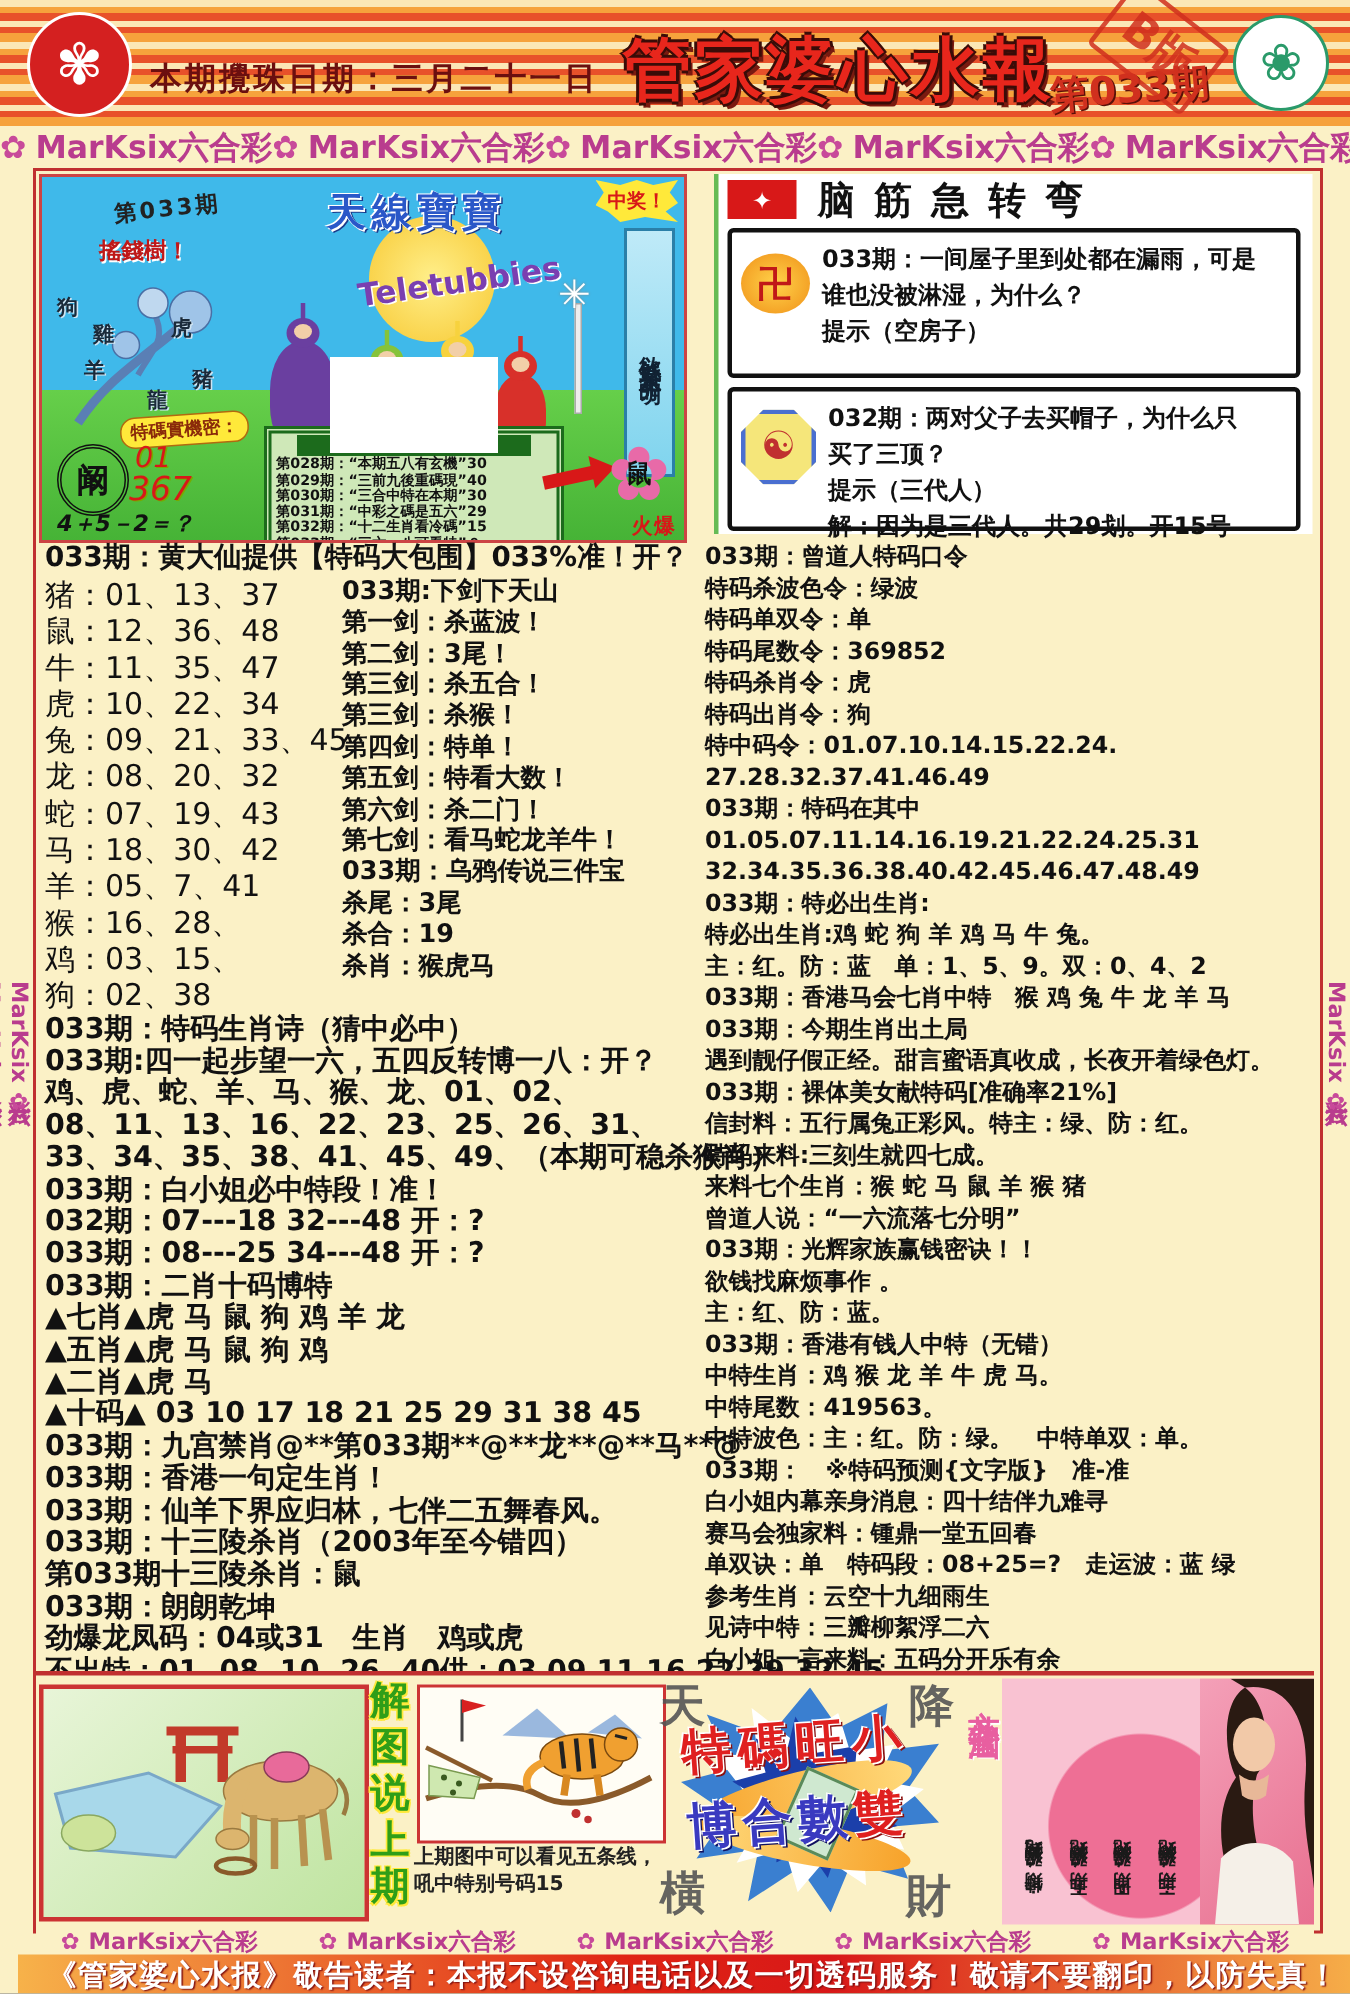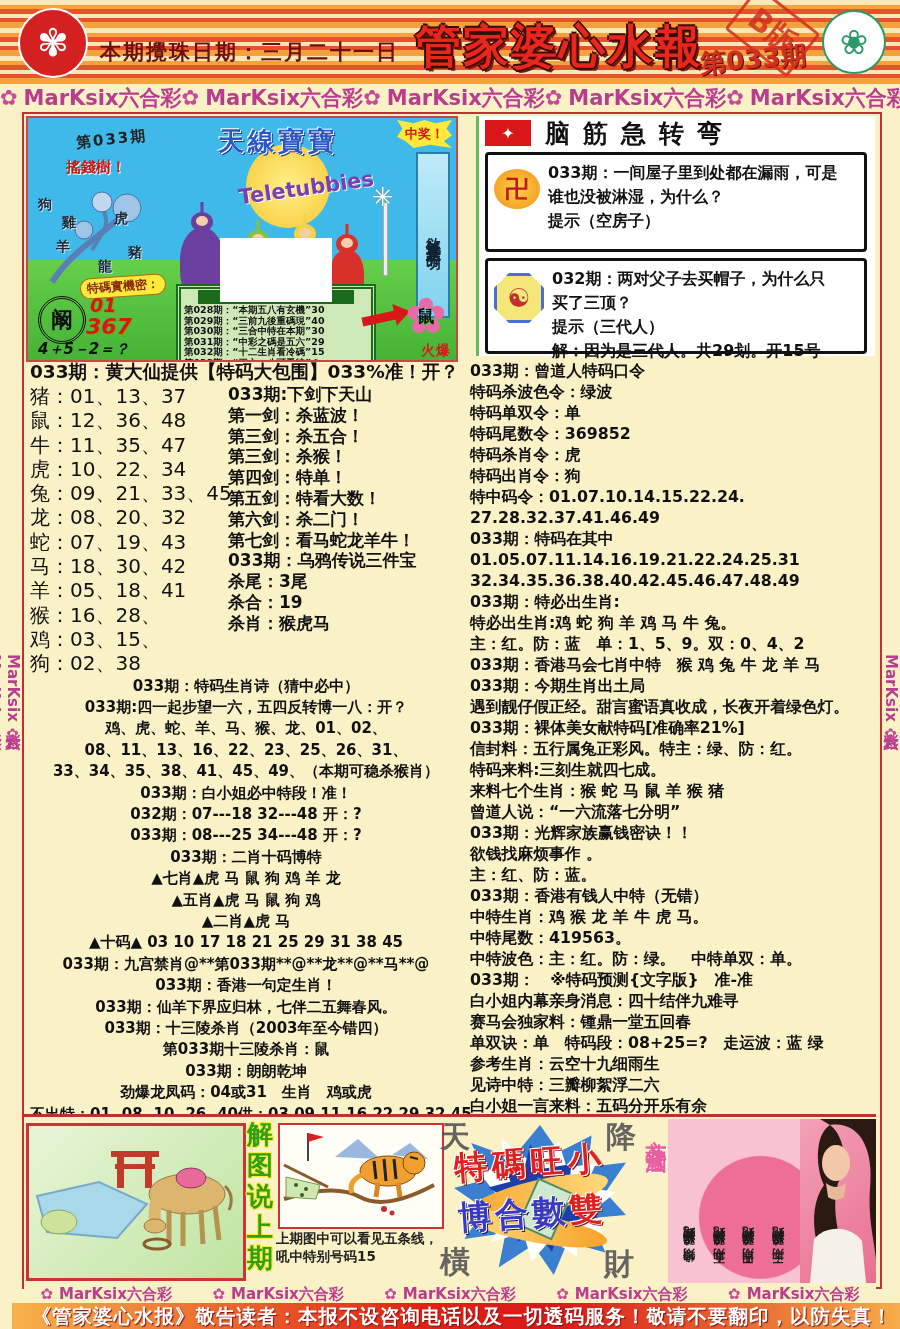--- a/index.html
+++ b/index.html
@@ -57,21 +57,21 @@
   .tchar:nth-of-type(5){left:70px;top:140px;} .tchar:nth-of-type(6){left:100px;top:126px;}
   .censor{left:192px;top:120px;width:112px;height:64px;background:#fff;z-index:5;}
   .tub{position:absolute;border-radius:45% 45% 40% 40%;z-index:3;}
   .tub .hd{position:absolute;left:50%;top:-16px;transform:translateX(-50%);width:22px;height:20px;border-radius:50%;background:inherit;}
   .tub .fc{position:absolute;left:50%;top:-12px;transform:translateX(-50%);width:12px;height:10px;border-radius:50%;background:#f2cfa8;z-index:2;}
   .tub .an{position:absolute;left:50%;top:-26px;transform:translateX(-50%);width:3px;height:12px;background:inherit;}
   .secret{left:52px;top:158px;background:#ffe93a;border:1px solid #b06a10;border-radius:10px;
       color:#8a2a0a;font-size:12px;font-weight:900;padding:1px 6px;transform:rotate(-4deg);z-index:4;}
   .seal{left:10px;top:178px;width:42px;height:42px;border:3px double #111;border-radius:50%;
       display:flex;align-items:center;justify-content:center;font-size:22px;font-weight:900;color:#111;z-index:4;}
-  .snum{position:absolute;font-weight:700;color:#d81818;font-style:italic;text-shadow:1px 1px 0 #7a0;z-index:4;}
+  .snum{position:absolute;font-weight:400;color:#d81818;font-style:italic;text-shadow:1px 1px 0 #7a0;z-index:4;}
   .sn1{left:62px;top:176px;font-size:19px;} .sn2{left:58px;top:196px;font-size:22px;}
   .formula{left:10px;top:222px;font-size:15px;font-weight:900;font-style:italic;color:#111;z-index:4;}
   .plaque{left:148px;top:166px;width:184px;height:72px;background:#cfe8b8;border:5px double #1c6b1c;z-index:4;padding:1px 3px;}
   .ptitle{text-align:center;font-size:10px;font-weight:900;color:#c8a018;background:#1c6b1c;margin:0 14px 1px;}
   .prow{font-size:9.5px;line-height:10.5px;font-weight:800;color:#111;white-space:nowrap;}
   .windmill{left:344px;top:64px;color:#fff;font-size:26px;z-index:2;text-shadow:0 0 2px #888;}
   .pole{left:355px;top:84px;width:3px;height:72px;background:#eee;border:1px solid #aaa;z-index:1;}
   .arrow{left:334px;top:196px;width:34px;height:9px;background:#d81818;transform:rotate(-12deg);z-index:4;}
   .arrow:after{content:"";position:absolute;right:-15px;top:-7px;border-left:16px solid #d81818;
       border-top:11px solid transparent;border-bottom:11px solid transparent;}
@@ -94,21 +94,21 @@
       display:flex;align-items:center;justify-content:center;font-size:26px;color:#c03030;margin-top:6px;}
   .rlines{font-size:16px;font-weight:800;line-height:24px;color:#111;}
 
   
   .lcol{left:6px;top:246px;width:432px;}
   .rcol{left:446px;top:246px;width:404px;}
   .lhead{font-size:18.5px;font-weight:900;line-height:24px;white-space:nowrap;}
   .listrow{display:flex;}
   .zlist{width:198px;font-size:20px;font-weight:400;line-height:24.3px;white-space:nowrap;}
   .swlist{width:232px;font-size:17px;font-weight:900;line-height:20.8px;white-space:nowrap;}
-  .lline{font-size:15px;font-weight:900;line-height:21.4px;white-space:nowrap;text-align:center;}
+  .lline{font-size:19px;font-weight:900;line-height:21.4px;white-space:nowrap;}
   .rline{font-size:15.8px;font-weight:900;line-height:21px;white-space:nowrap;}
 
   
   .strip{left:0px;top:1000px;width:852px;height:173px;border-top:3px solid #c03030;background:#fbf1c6;}
   .horse{left:2px;top:6px;width:214px;height:152px;border:3px solid #cc3333;background:linear-gradient(135deg,#e8f5d8,#bfe4a0);}
   .explain{left:221px;top:2px;width:30px;display:flex;flex-direction:column;align-items:center;}
   .explain span{font-size:26px;line-height:31px;font-weight:900;color:#2f9e18;
       text-shadow:1px 1px 0 #ffe93a,-1px -1px 0 #ffe93a,1px -1px 0 #ffe93a,-1px 1px 0 #ffe93a;}
   .tiger{left:254px;top:6px;width:162px;height:102px;border:2px solid #cc3333;background:#fffdf5;}
   .caption{left:252px;top:112px;width:180px;font-size:13.5px;font-weight:800;line-height:18px;color:#222;}
@@ -330,29 +330,30 @@
         <div class="zlist">
 
         <div>猪：01、13、37</div>
             <div>鼠：12、36、48</div>
             <div>牛：11、35、47</div>
             <div>虎：10、22、34</div>
             <div>兔：09、21、33、45</div>
             <div>龙：08、20、32</div>
             <div>蛇：07、19、43</div>
             <div>马：18、30、42</div>
-            <div>羊：05、18、41</div>
+            <div>羊：05、7、41</div>
             <div>猴：16、28、</div>
             <div>鸡：03、15、</div>
             <div>狗：02、38</div>
           </div>
         <div class="swlist">
 
         <div>033期:下剑下天山</div>
             <div>第一剑：杀蓝波！</div>
+            <div>第二剑：3尾！</div>
             <div>第三剑：杀五合！</div>
             <div>第三剑：杀猴！</div>
             <div>第四剑：特单！</div>
             <div>第五剑：特看大数！</div>
             <div>第六剑：杀二门！</div>
             <div>第七剑：看马蛇龙羊牛！</div>
             <div> </div>
             <div>033期：乌鸦传说三件宝</div>
             <div>杀尾：3尾</div>
             <div>杀合：19</div>

